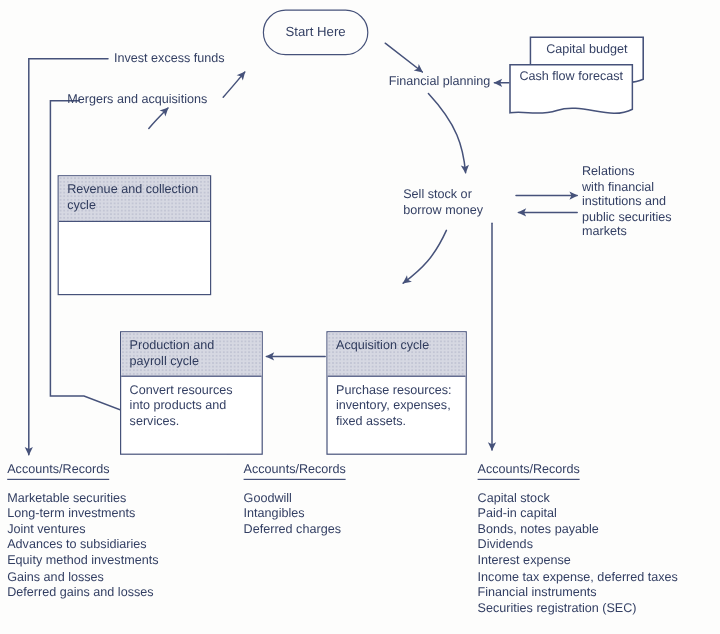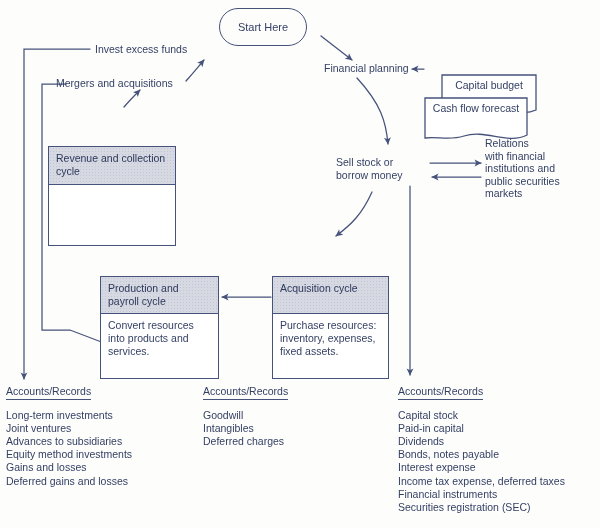--- a/index.html
+++ b/index.html
@@ -30,21 +30,21 @@
     color:#2e3a5c;box-sizing:border-box;
     background-image:radial-gradient(#c2c5d4 0.7px, transparent 0.7px);
     background-size:3px 3px;
   }
   .cyclebox .bdy{
     font-size:10.5px;line-height:13px;padding:5px 6px 4px 7px;color:#333f63;
     box-sizing:border-box;
   }
 
   
-  .docshape{position:absolute;margin-top:44px;}
+  .docshape{position:absolute;}
   .docshape .lbl{
     position:absolute;left:0;top:0;width:100%;
     text-align:center;font-size:10.5px;line-height:12.5px;
     color:#333f63;padding-top:5px;box-sizing:border-box;
   }
 
   
   .acol{position:absolute;}
   .acol .ahead{
     font-size:10.5px;line-height:13px;color:#333f63;
@@ -145,20 +145,21 @@
     <div class="hdr" style="height:37px;">Acquisition
 cycle</div>
     <div class="bdy">Purchase resources:
 inventory, expenses,
 fixed assets.</div>
   </div>
 
   <div class="acol" style="left:6px;top:381px;">
     <div class="ahead">Accounts/Records</div>
     <ul>
+      <li>Marketable securities</li>
       <li>Long-term investments</li>
       <li>Joint ventures</li>
       <li>Advances to subsidiaries</li>
       <li>Equity method investments</li>
       <li>Gains and losses</li>
       <li>Deferred gains and losses</li>
     </ul>
   </div>
 
   <div class="acol" style="left:203px;top:381px;">
@@ -168,22 +169,22 @@
       <li>Intangibles</li>
       <li>Deferred charges</li>
     </ul>
   </div>
 
   <div class="acol" style="left:398px;top:381px;">
     <div class="ahead">Accounts/Records</div>
     <ul>
       <li>Capital stock</li>
       <li>Paid-in capital</li>
+      <li>Bonds, notes payable</li>
       <li>Dividends</li>
-      <li>Bonds, notes payable</li>
       <li>Interest expense</li>
       <li>Income tax expense, deferred taxes</li>
       <li>Financial instruments</li>
       <li>Securities registration (SEC)</li>
     </ul>
   </div>
 
 </div>
 
 </body></html>

